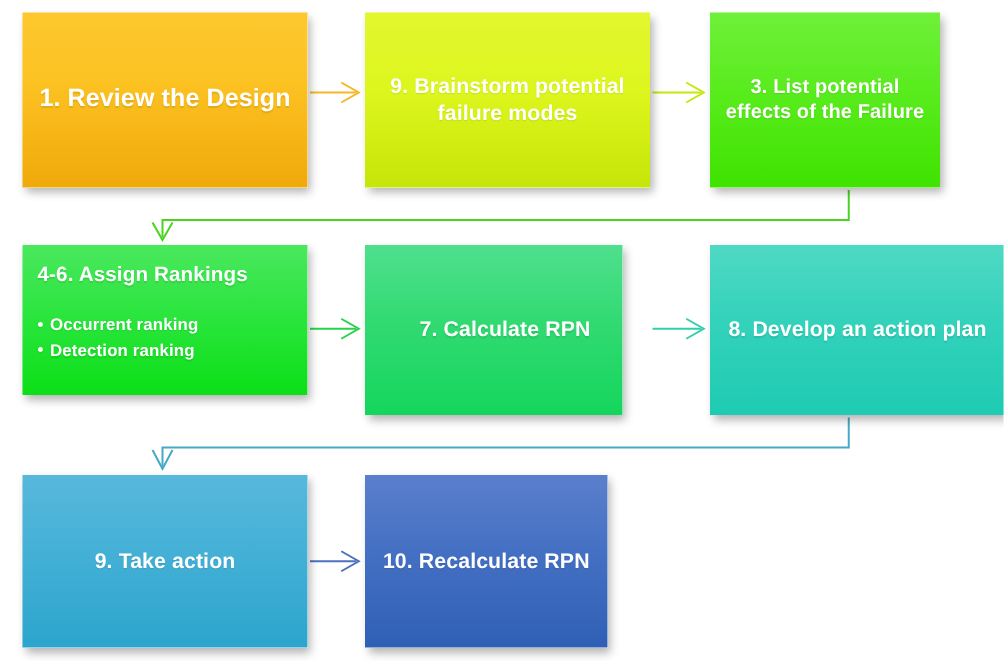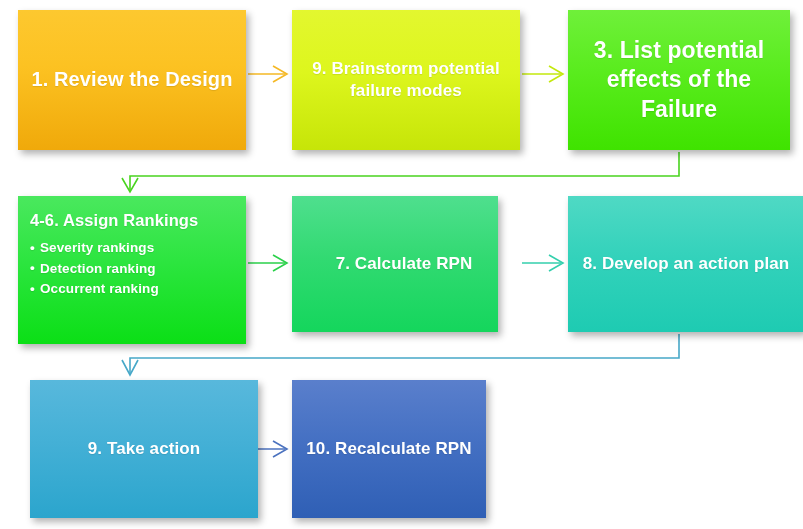--- a/index.html
+++ b/index.html
@@ -40,33 +40,34 @@
     left: 18px; top: 10px; width: 228px; height: 140px;
     background: linear-gradient(180deg, #fdc82f 0%, #fcc222 40%, #f0a90a 100%);
     font-size: 20px;
   }
   #box-2 {
     left: 292px; top: 10px; width: 228px; height: 140px;
     background: linear-gradient(180deg, #e3f72f 0%, #ddf61d 45%, #c6e508 100%);
     font-size: 17px;
   }
   #box-3 {
-    left: 568px; top: 10px; width: 222px; height: 140px;
+    left: 568px; top: 10px; width: 184px; height: 140px;
     background: linear-gradient(180deg, #6ff03a 0%, #59ec1d 45%, #3fe300 100%);
-    font-size: 23px;
+    font-size: 16px;
   }
 
   
   #box-46 {
-    left: 18px; top: 196px; width: 228px; height: 148px;
+    left: 18px; top: 196px; width: 228px; height: 120px;
     background: linear-gradient(180deg, #4ae85e 0%, #2ce53f 45%, #0bdf16 100%);
     justify-content: flex-start;
     align-items: flex-start;
     text-align: left;
     padding: 14px 0 0 12px;
+    gap: 12px;
   }
   #box-46 .hdr {
     font-size: 16.5px;
     font-weight: bold;
     margin-bottom: 7px;
     text-shadow: 0 1px 1px rgba(0,0,0,0.10);
   }
   #box-46 ul {
     list-style: none;
     margin: 0;
@@ -96,21 +97,20 @@
     left: 568px; top: 196px; width: 236px; height: 136px;
     background: linear-gradient(180deg, #4fd9c4 0%, #33d2bb 45%, #1ecbb2 100%);
     font-size: 17px;
   }
 
   
   #box-9 {
     left: 18px; top: 380px; width: 228px; height: 138px;
     background: linear-gradient(180deg, #58b8dc 0%, #44b0d6 45%, #2ba5cd 100%);
     font-size: 17px;
-    margin-left: 12px;
   }
   #box-10 {
     left: 292px; top: 380px; width: 194px; height: 138px;
     background: linear-gradient(180deg, #5a7fcc 0%, #4470c3 45%, #2f5fb5 100%);
     font-size: 17px;
   }
 
   
   .conn {
     position: absolute;
@@ -171,23 +171,22 @@
     <span class="title">9. Brainstorm potential failure modes</span>
   </div>
 
   <div class="box" id="box-3">
     <span class="title">3. List potential effects of the Failure</span>
   </div>
 
   <div class="box" id="box-46">
     <span class="hdr">4-6. Assign Rankings</span>
     <ul>
-      <li>Severity rankings</li>
+      <li>Occurrent ranking</li>
       <li>Detection ranking</li>
-      <li>Occurrent ranking</li>
     </ul>
   </div>
 
   <div class="box" id="box-7">
     <span class="title">7. Calculate RPN</span>
   </div>
 
   <div class="box" id="box-8">
     <span class="title">8. Develop an action plan</span>
   </div>

